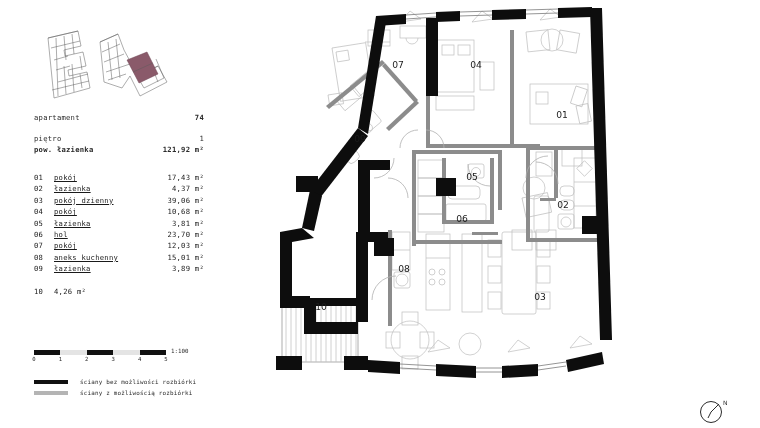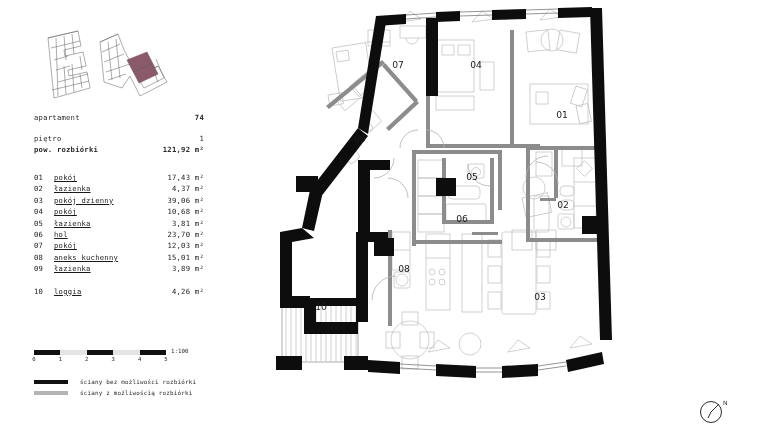--- a/index.html
+++ b/index.html
@@ -209,21 +209,21 @@
       <span class="v">74</span>
     </div>
 
     <div class="info-row">
       <span class="k">piętro</span>
       <span class="v">1</span>
     </div>
 
 
     <div class="info-row strong">
-      <span class="k">pow. rozbiórki</span>
+      <span class="k">pow. łazienka</span>
       <span class="v">
         <span>121,92</span>
         <span>m²</span>
       </span>
     </div>
   </div>
 
   <div id="room-list">
     <div class="room-row">
       <span class="num">01</span>
@@ -266,21 +266,20 @@
       <span class="ar"><span>15,01</span> <span>m²</span></span>
     </div>
     <div class="room-row">
       <span class="num">09</span>
       <span class="nm">łazienka</span>
       <span class="ar"><span>3,89</span> <span>m²</span></span>
     </div>
 
     <div class="room-row spaced">
       <span class="num">10</span>
-      <span class="nm">loggia</span>
       <span class="ar"><span>4,26</span> <span>m²</span></span>
     </div>
   </div>
 
   <div id="scalebar">
     <div id="scale-track">
       <div class="scale-seg" style="left:0px;  width:26.4px;"></div>
       <div class="scale-seg" style="left:52.8px;width:26.4px;"></div>
       <div class="scale-seg" style="left:105.6px;width:26.4px;"></div>
       <div id="scale-ratio">1:100</div>

